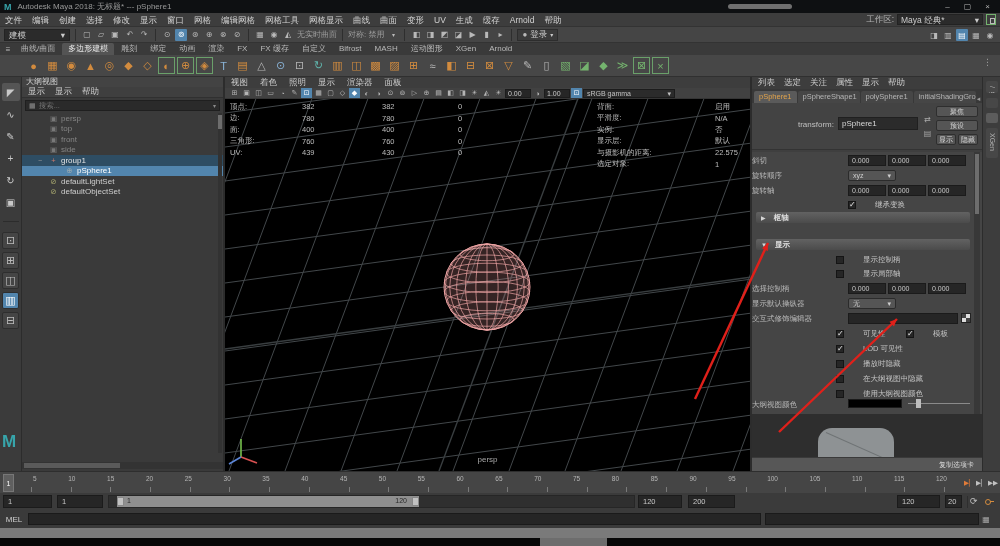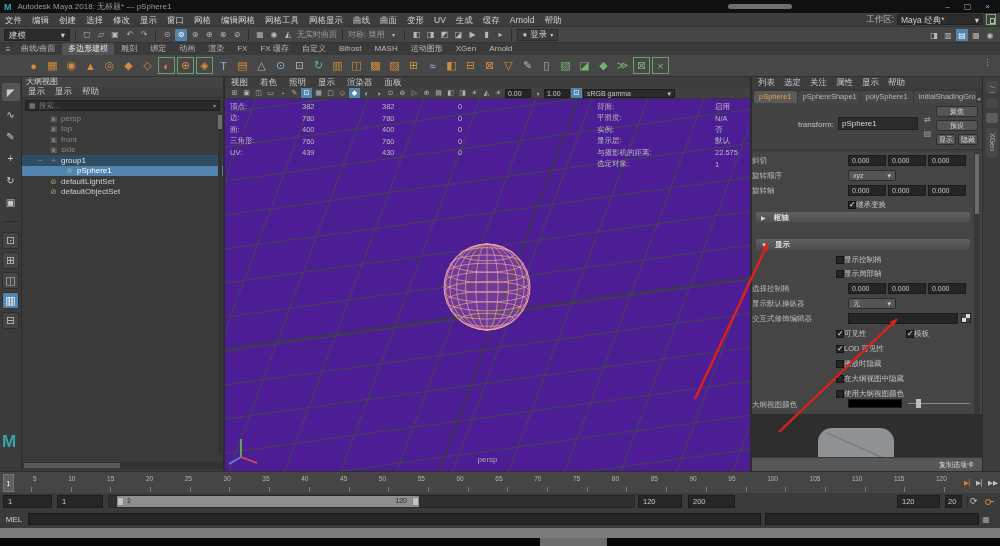--- a/index.html
+++ b/index.html
@@ -64,21 +64,21 @@
 .oitem.selp{background:#2e4d63;color:#e2e2e2}
 .oitem.sela{background:#5285ad;color:#ffffff}
 .oitem.child{padding-left:44px}
 .oitem.grp .oicon{color:#d07a6a}
 .oitem.set .oicon{color:#a8a86f}
 .oscroll{position:absolute;right:1px;top:36px;width:4px;height:340px;background:#323232}
 .oscroll .thumb{position:absolute;top:2px;left:0;width:4px;height:14px;background:#6d6d6d}
 .ohscroll{position:absolute;left:0;bottom:2px;width:100%;height:7px;background:#333}
 .ohscroll .thumb{position:absolute;left:2px;top:1px;width:96px;height:5px;background:#5a5a5a}
 
-.viewport{position:absolute;left:225px;top:0;width:527px;height:394px;background:#4c1d95;border-right:2px solid #2c2c2c;overflow:hidden}
+.viewport{position:absolute;left:225px;top:0;width:527px;height:394px;background:#000000;border-right:2px solid #2c2c2c;overflow:hidden}
 .vpmenus{position:absolute;left:0;top:0;width:100%;height:11px;background:#3d3d3d;display:flex;gap:12px;padding:0 6px;align-items:center;z-index:3}
 .vptoolbar{position:absolute;left:0;top:11px;width:100%;height:11px;background:#414141;display:flex;gap:1px;padding:0 4px;align-items:center;z-index:3;border-bottom:1px solid #353535}
 .vti{width:11px;height:10px;display:inline-flex;align-items:center;justify-content:center;color:#b4b4b4;font-size:7px}
 .vti.hl{background:var(--accent-blue);color:#fff}
 .vfield{background:#262626;border:1px solid #1c1c1c;color:#c8c8c8;font-size:7px;height:9px;line-height:8px;padding:0 2px;width:26px}
 .vdd{background:#2b2b2b;border:1px solid #1c1c1c;color:#c0c0c0;font-size:7px;height:9px;line-height:8px;padding:0 3px;width:92px;display:flex;justify-content:space-between}
 .hudL{position:absolute;left:5px;top:24px;z-index:2}
 .hudrow{display:flex;height:11.5px;align-items:center;color:#bdbdbd;font-size:7.5px}
 .hudrow .hl1{width:72px}.hudrow .ha{width:80px}.hudrow .hb{width:76px}.hudrow .hc{width:40px}
 .hudR{position:absolute;left:372px;top:24px;z-index:2}
@@ -96,21 +96,21 @@
 .tfield{position:absolute;left:86px;top:14px;width:80px;height:13px;background:#2b2b2b;border:1px solid #202020;color:#d8d8d8;font-size:8px;line-height:12px;padding:0 3px}
 .tico{position:absolute;left:170px;width:11px;height:10px;color:#aaa;font-size:8px;text-align:center}
 .aebtn{position:absolute;left:184px;width:42px;height:11px;background:#555;border:1px solid #2e2e2e;border-radius:2px;color:#d5d5d5;font-size:7px;text-align:center;line-height:10px}
 .aebtn.half{width:20px}
 .aescroll{position:absolute;left:0;top:75px;width:230px;height:305px;background:#454545;overflow:hidden}
 .albl{position:absolute;width:92px;text-align:left;color:#b9b9b9;font-size:7.5px}
 .fld{position:absolute;width:38px;height:11px;background:#262626;border:1px solid #1b1b1b;color:#c8c8c8;font-size:7px;line-height:9px;padding:0 3px}
 .fldrow{position:absolute;left:96px;display:flex;gap:2px}
 .fldrow .fld{position:static}
 .dd{position:absolute;left:96px;width:48px;height:11px;background:#555;border:1px solid #2b2b2b;border-radius:2px;color:#d0d0d0;font-size:7px;line-height:10px;padding:0 4px;display:flex;justify-content:space-between}
-.chkrow{position:absolute;display:flex;align-items:center;gap:0;font-size:7.5px;color:#c4c4c4}
+.chkrow{position:absolute;display:flex;align-items:center;gap:19px;font-size:7.5px;color:#c4c4c4}
 .cb{display:inline-block;width:8px;height:8px;background:#262626;border:1px solid #151515;position:relative}
 .checked .cb::after{content:"✓";position:absolute;left:0px;top:-2px;font-size:8px;color:#eaeaea}
 .sech{position:absolute;left:4px;width:214px;height:11px;background:linear-gradient(#626262,#4b4b4b);border-radius:2px;display:flex;align-items:center;gap:8px;padding:0 5px;color:#e0e0e0;font-size:7.5px;font-weight:bold}
 .tri{font-size:6px;color:#d5d5d5}
 .swatch{position:absolute;left:96px;width:54px;height:9px;background:#000;border:1px solid #1a1a1a}
 .slider{position:absolute;left:156px;width:62px;height:9px}
 .slider .track{position:absolute;left:0;top:4px;width:100%;height:1px;background:#8a8a8a}
 .slider .sth{position:absolute;left:8px;top:0;width:5px;height:9px;background:#bdbdbd}
 .checker{position:absolute;width:10px;height:10px;background:conic-gradient(#ddd 0 25%,#444 0 50%,#ddd 0 75%,#444 0);border:1px solid #222}
 .longfld{position:absolute;left:96px;width:110px;height:11px;background:#262626;border:1px solid #1b1b1b}

